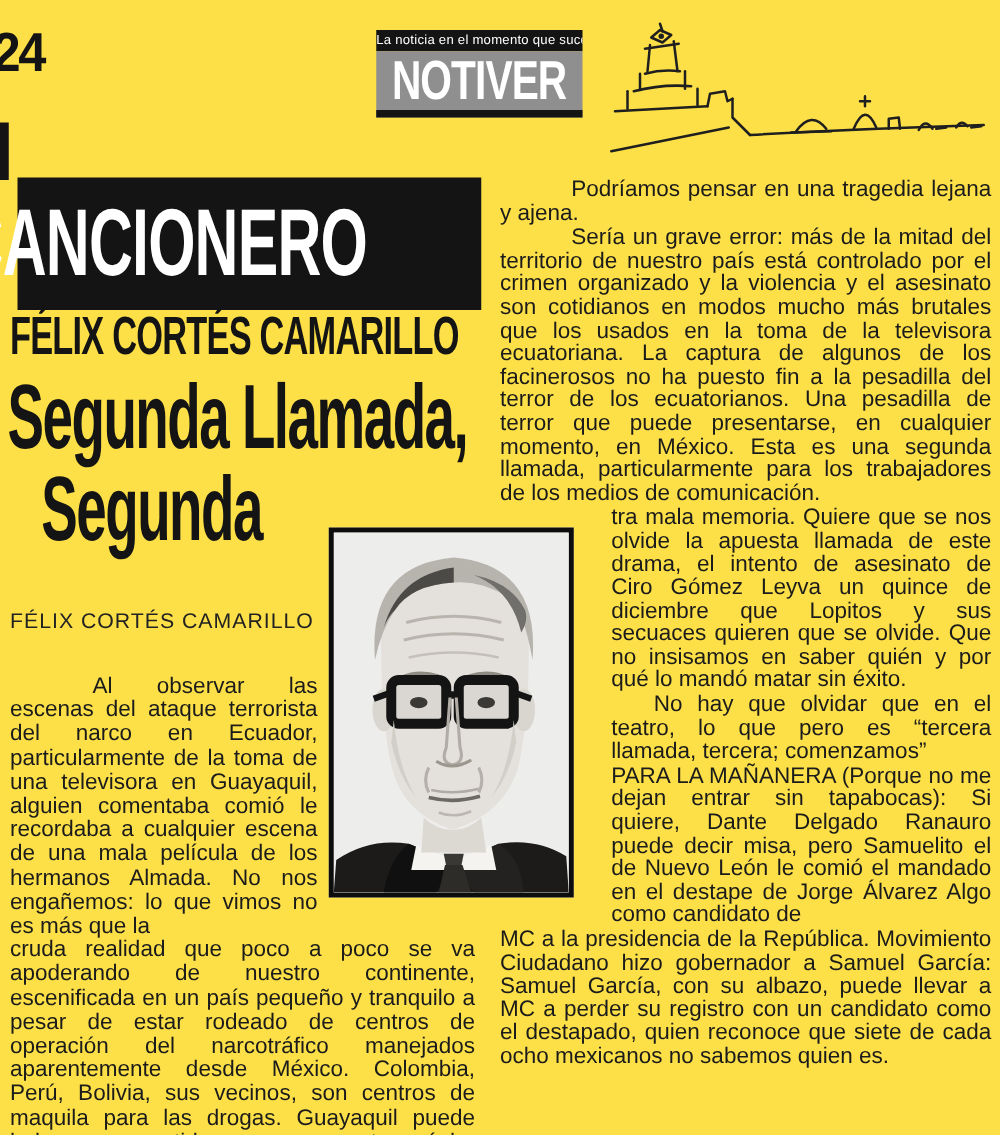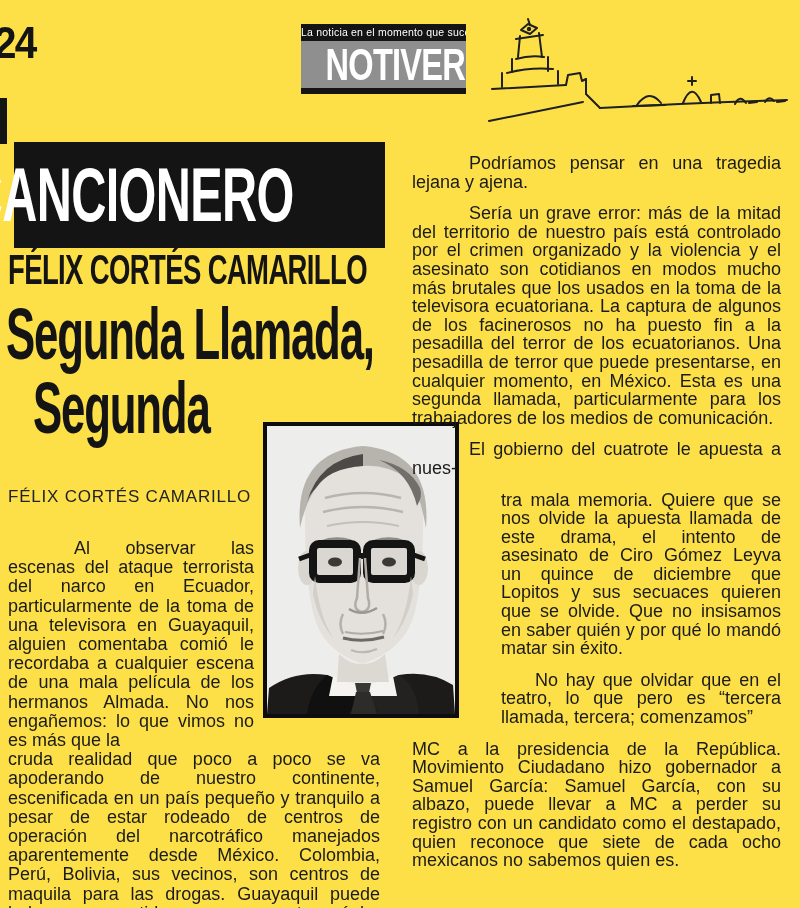--- a/index.html
+++ b/index.html
@@ -14,21 +14,21 @@
     font-size:44px; font-weight:bold; letter-spacing:-2px;
     transform:scaleX(0.92); transform-origin:left top; color:#141414;
   }
   .logo{position:absolute; left:301px; top:24px; width:165px;}
   .logo-tagline{
     background:#141414; color:#fff; font-size:10.5px; line-height:17px;
     text-align:center; white-space:nowrap; letter-spacing:0.2px; overflow:hidden;
   }
   .logo-name{
     background:#8f8f8f; height:47px; border-bottom:6px solid #141414;
-    display:flex; align-items:center; justify-content:flex-start;
+    display:flex; align-items:center; justify-content:center;
   }
   .logo-name span{
     color:#ffffff; font-weight:bold; font-size:44px; line-height:44px;
     letter-spacing:-1px; transform:scaleX(0.74); white-space:nowrap;
   }
   .sketch{position:absolute; left:487px; top:15px; width:308px; height:112px;}
   .edge-mark{position:absolute; left:0; top:98px; width:7px; height:46px; background:#141414;}
 
   
   .banner{
@@ -55,21 +55,21 @@
     font-size:17px; letter-spacing:0.8px; color:#222;
   }
 
   
   .bodytxt{font-size:18px; text-align:justify; color:#1b1b1b;}
   .left-flow{position:absolute; left:8px; top:539px; width:372px; line-height:19.2px;}
   .lead-narrow{width:246px; text-indent:66px; margin:0;}
   .lead-wide{width:372px; margin:0;}
 
   .col-right{position:absolute; left:399px; top:141px; width:395px; line-height:18.6px;}
-  .col-right p{margin:13px;}
+  .col-right p{margin:1px;}
   .ind{text-indent:57px;}
   .ind-sm{text-indent:34px;}
   .wrap-block{margin-left:89px;}
   .gap-top{margin-top:19px;}
   .email{margin-top:19px; text-align:left;}
 
   
   .photo{
     position:absolute; left:263px; top:422px; width:196px; height:296px;
     border:4px solid #0d0d0d; box-sizing:border-box; background:#ededeb;
@@ -197,21 +197,21 @@
       <path d="M84,224 Q96,229 110,223" fill="none" stroke="#bcb8b1" stroke-width="2"></path>
 
       <path d="M48,150 Q52,190 66,212 Q52,196 46,168 Z" fill="#d2cec8"></path>
       <path d="M144,150 Q140,190 126,212 Q140,196 146,168 Z" fill="#d2cec8"></path>
     </svg>
   </div>
 
   <div class="col-right bodytxt">
     <p class="ind">Podríamos pensar en una tragedia lejana y ajena.</p>
     <p class="ind">Sería un grave error: más de la mitad del territorio de nuestro país está controlado por el crimen organizado y la violencia y el asesinato son cotidianos en modos mucho más brutales que los usados en la toma de la televisora ecuatoriana. La captura de algunos de los facinerosos no ha puesto fin a la pesadilla del terror de los ecuatorianos. Una pesadilla de terror que puede presentarse, en cualquier momento, en México. Esta es una segunda llamada, particularmente para los trabajadores de los medios de comunicación.</p>
-    <p class="ind">El gobierno del cuatrote le apuesta a nues-</p>
     <div class="wrap-block">
       <p>tra mala memoria. Quiere que se nos olvide la apuesta llamada de este drama, el intento de asesinato de Ciro Gómez Leyva un quince de diciembre que Lopitos y sus secuaces quieren que se olvide. Que no insisamos en saber quién y por qué lo mandó matar sin éxito.</p>
       <p class="ind-sm">No hay que olvidar que en el teatro, lo que pero es “tercera llamada, tercera; comenzamos”</p>
+      <p class="gap-top">PARA LA MAÑANERA (Porque no me dejan entrar sin tapabocas): Si quiere, Dante Delgado Ranauro puede decir misa, pero Samuelito el de Nuevo León le comió el mandado en el destape de Jorge Álvarez Algo como candidato de</p>
     </div>
     <p>MC a la presidencia de la República. Movimiento Ciudadano hizo gobernador a Samuel García: Samuel García, con su albazo, puede llevar a MC a perder su registro con un candidato como el destapado, quien reconoce que siete de cada ocho mexicanos no sabemos quien es.</p>
   </div>
 
 </div>
 
 </body></html>

